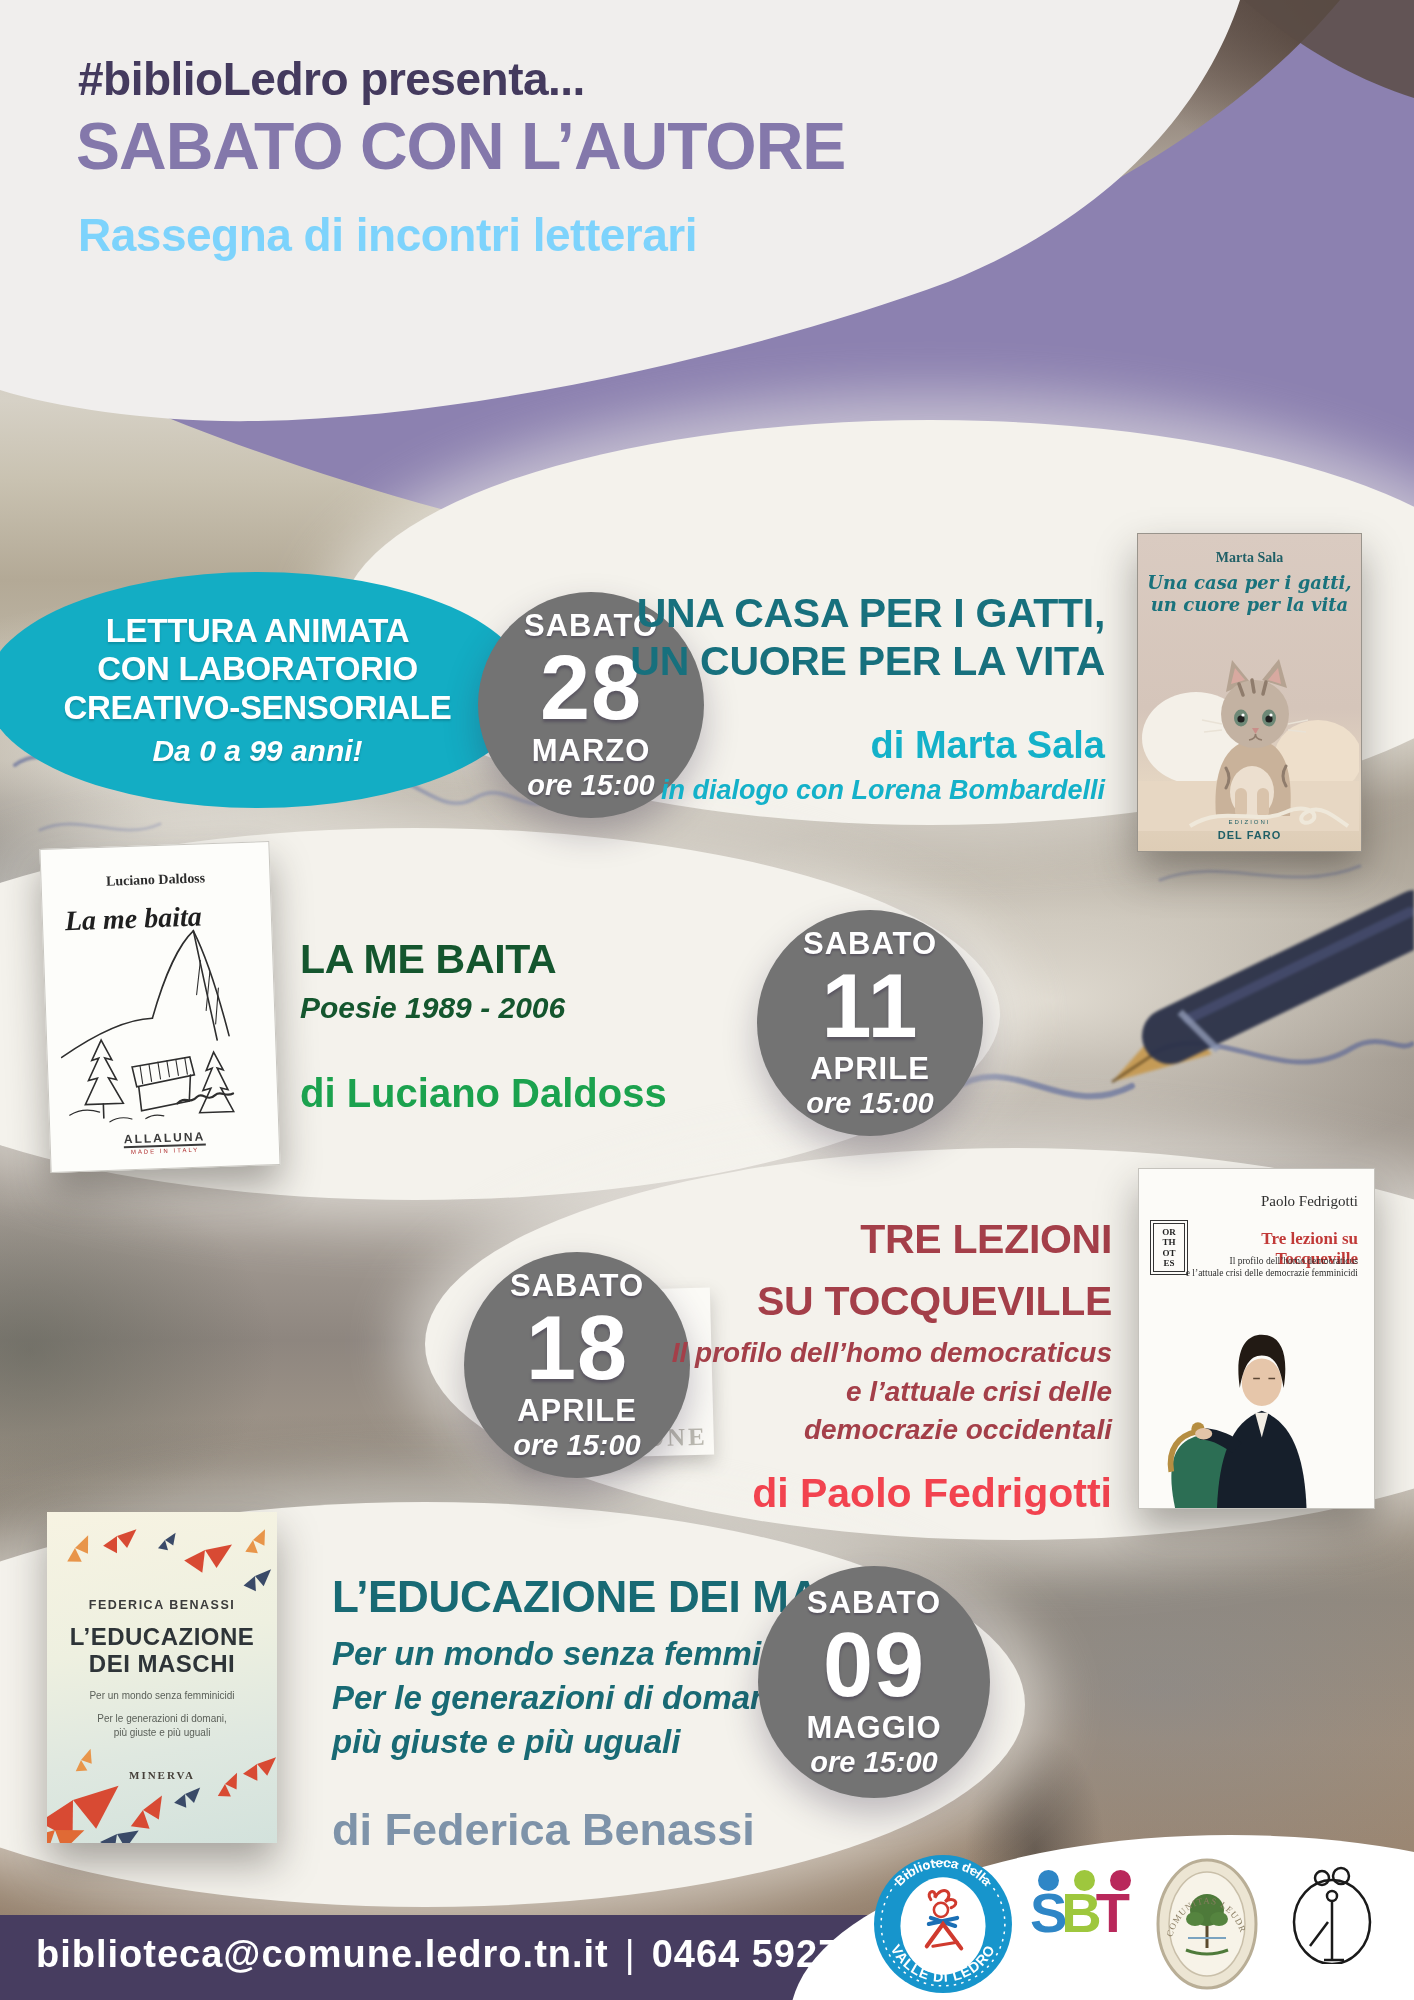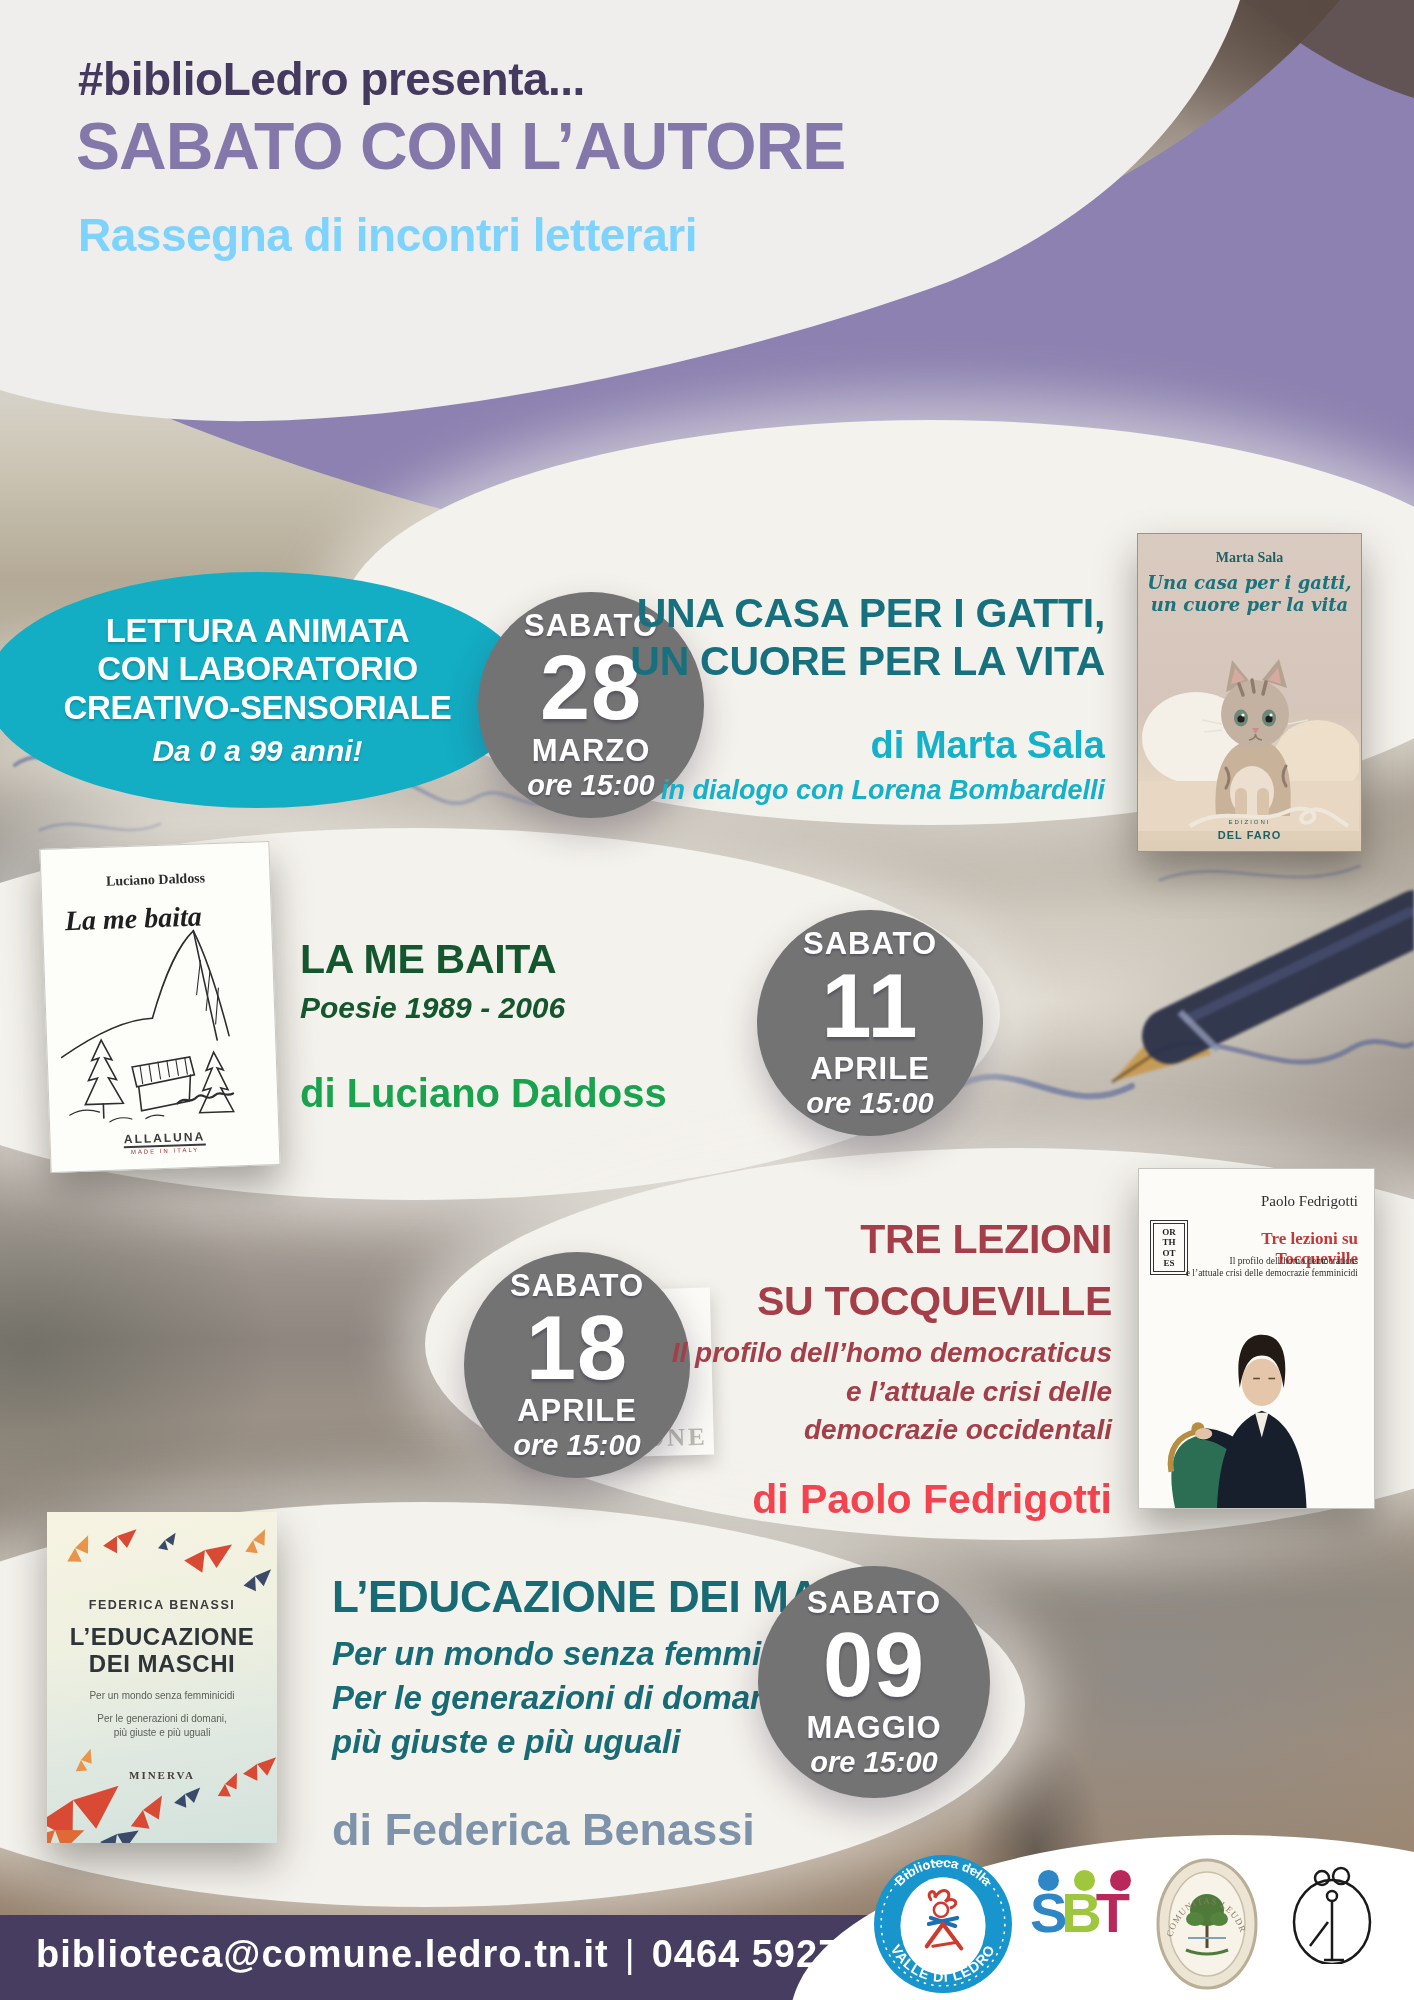--- a/index.html
+++ b/index.html
@@ -66,21 +66,21 @@
 
   .e2{left:300px;top:936px;width:480px;}
   .e2 .etitle{font-size:41px;font-weight:800;color:#14562e;letter-spacing:-.3px;}
   .e2 .esub{font-size:30px;font-weight:700;font-style:italic;color:#14562e;margin-top:8px;}
   .e2 .eauthor{font-size:40px;font-weight:800;color:#1ba24e;margin-top:46px;}
 
   .e3{right:302px;top:1216px;width:520px;}
   .e3 .etitle{font-size:41px;font-weight:800;color:#a43f49;letter-spacing:-.3px;line-height:1.15;}
   .e3 .gap{height:15px;}
   .e3 .esub{font-size:28px;font-weight:700;font-style:italic;color:#a43f49;line-height:1.3;margin-top:2px;}
-  .e3 .eauthor{font-size:41px;font-weight:800;color:#f2434f;margin-top:28px;}
+  .e3 .eauthor{font-size:41px;font-weight:800;color:#f2434f;margin-top:22px;}
 
   .e4{left:332px;top:1572px;width:640px;}
   .e4 .etitle{font-size:44px;font-weight:800;color:#186a74;letter-spacing:-.3px;}
   .e4 .esub{font-size:33px;font-weight:700;font-style:italic;color:#186a74;line-height:1.33;}
   .e4 .subwrap{margin-top:10px;}
   .e4 .eauthor{font-size:45px;font-weight:800;color:#7e93a9;margin-top:40px;}
 
   
   .hidden-card{position:absolute;left:520px;top:1290px;width:192px;height:167px;background:#fbfaf6;
     box-shadow:0 8px 18px rgba(60,55,50,.25);transform:rotate(-1.5deg);}

